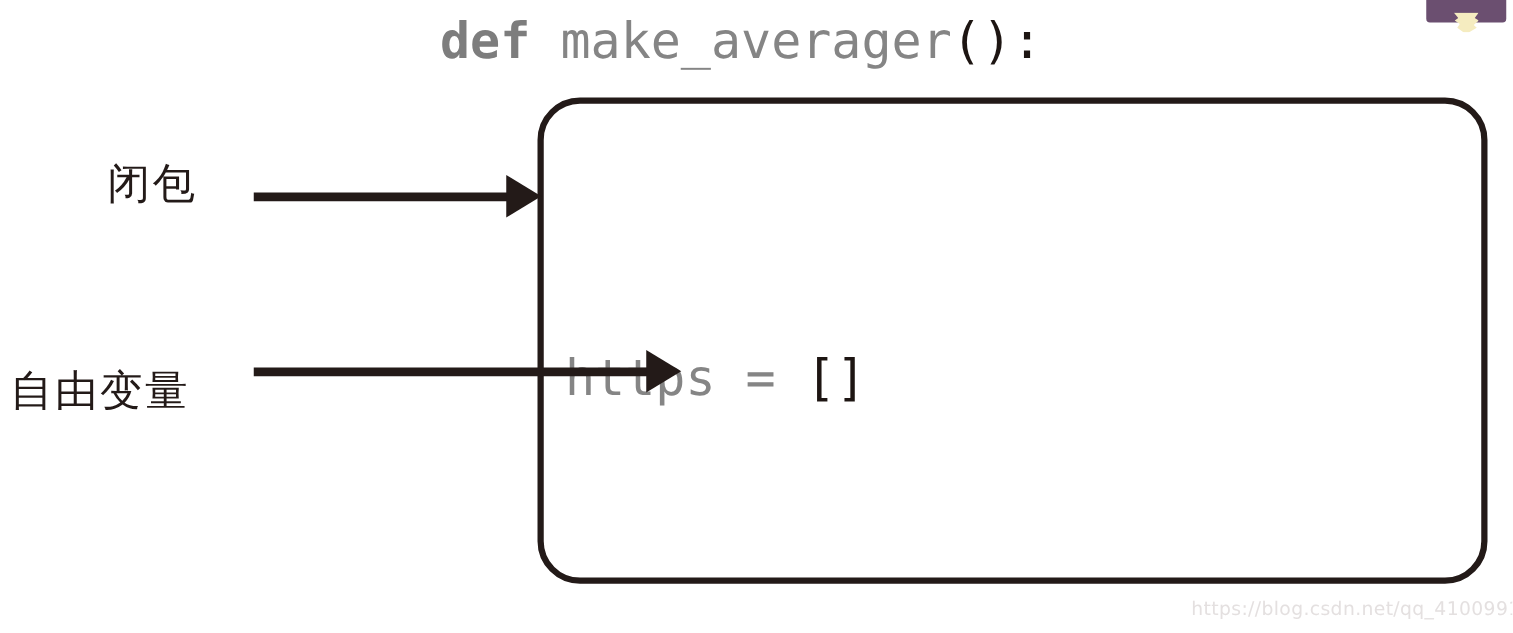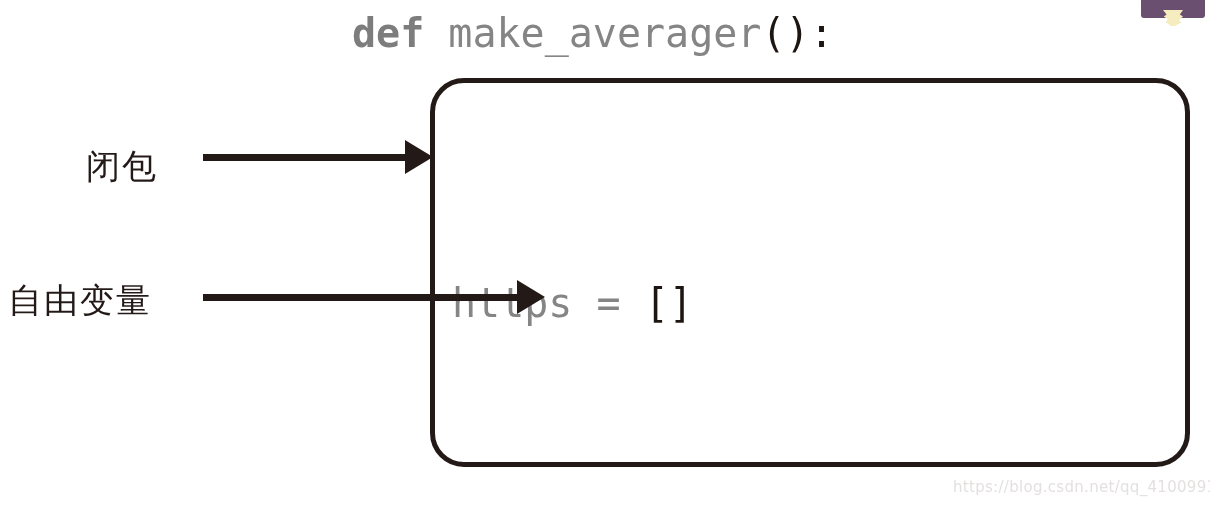--- a/index.html
+++ b/index.html
@@ -134,23 +134,23 @@
     
 
     
 
     
 
     
 
   </div>
 
-  <div class="label" style="left:86px; top:144px;">闭包</div>
+  <div class="label" style="left:86px; top:124px;">闭包</div>
   <div class="arrow-shaft" style="left:203px; top:154px; width:204px;"></div>
   <div class="arrow-head" style="left:405px; top:140px;"></div>
 
-  <div class="label" style="left:8px; top:278px;text-align:right;">自由变量</div>
+  <div class="label" style="left:8px; top:290px;text-align:right;">自由变量</div>
   <div class="arrow-shaft" style="left:203px; top:294px; width:316px;"></div>
   <div class="arrow-head" style="left:517px; top:280px;"></div>
 
   <div class="watermark">https://blog.csdn.net/qq_41009913</div>
 
 </div>
 
 </body></html>

